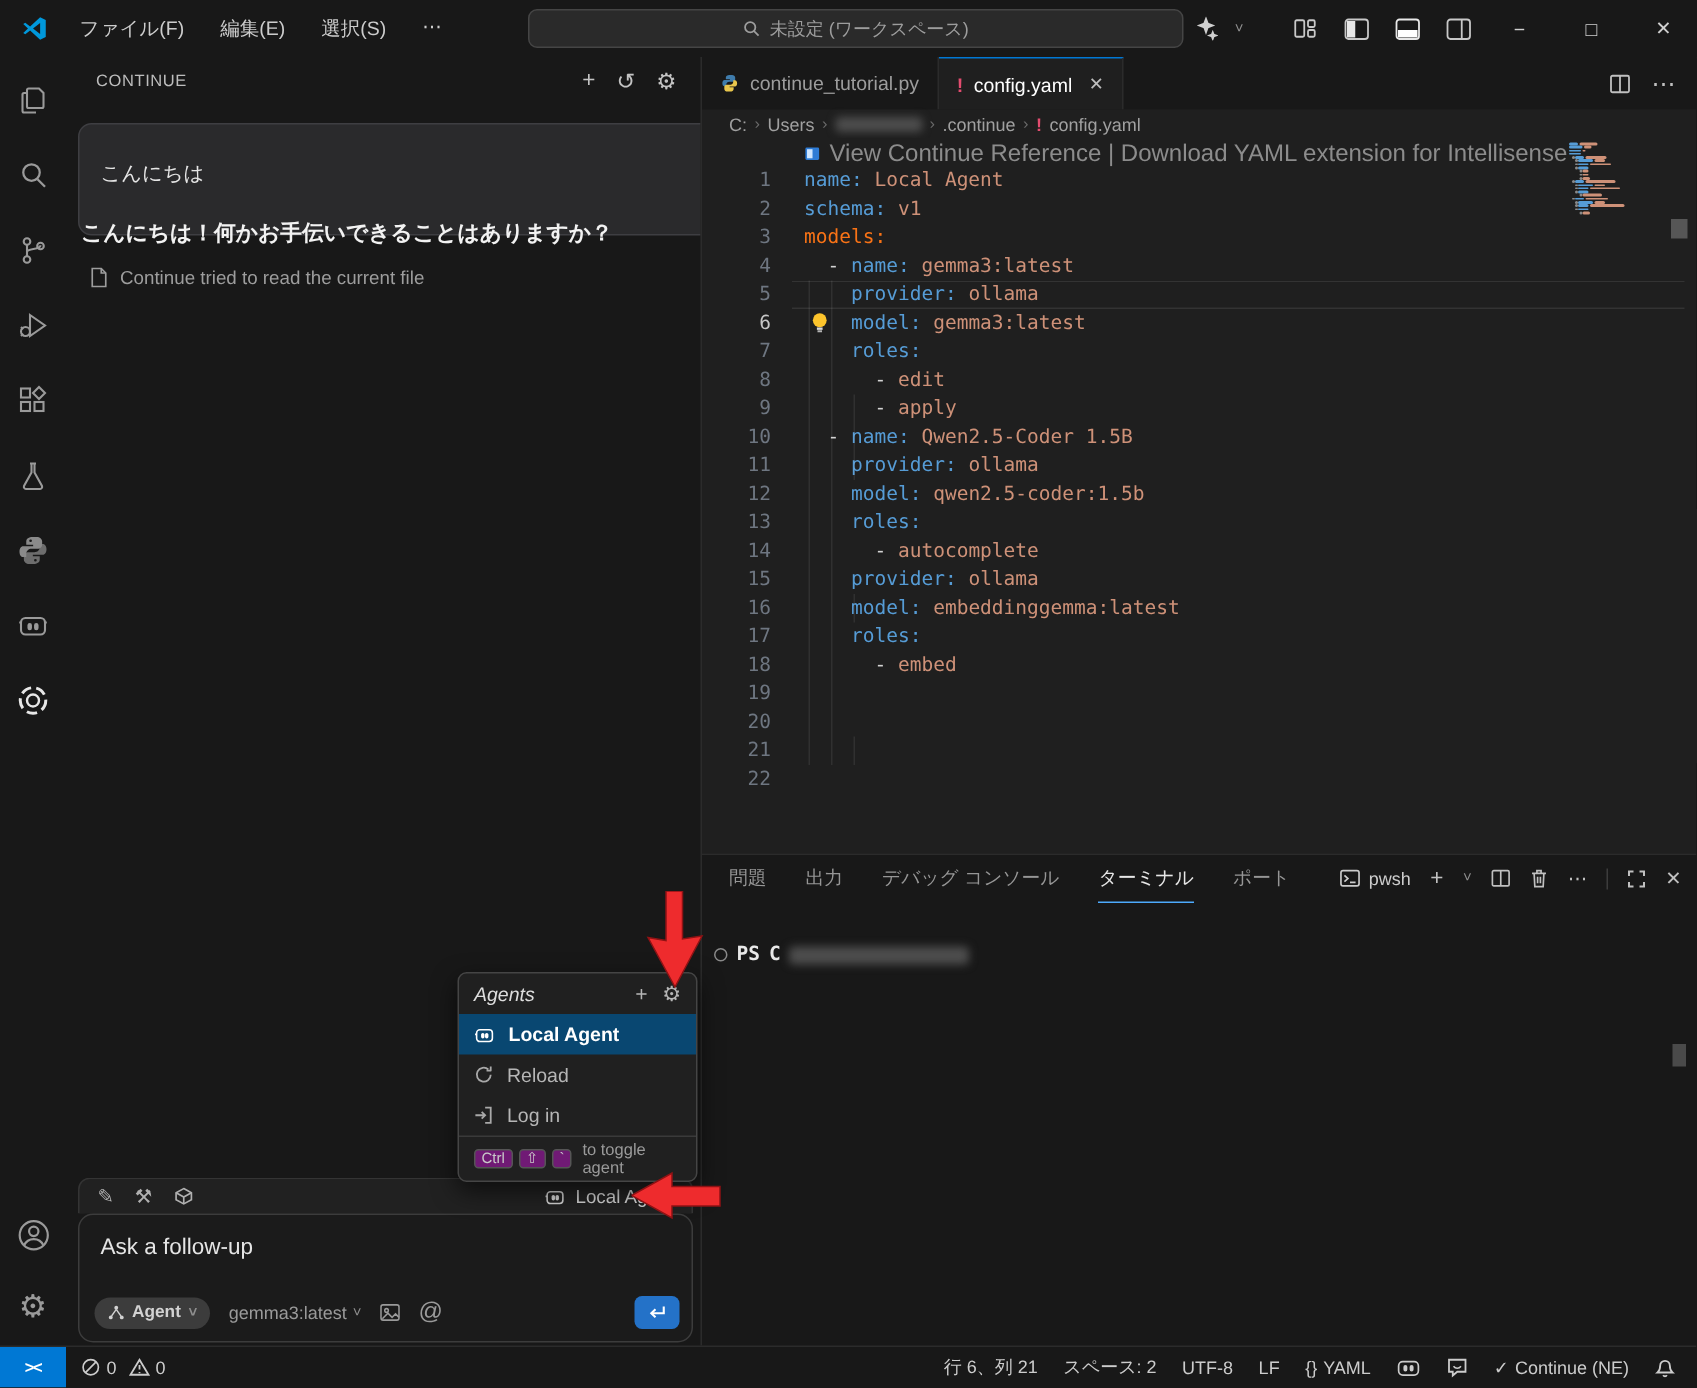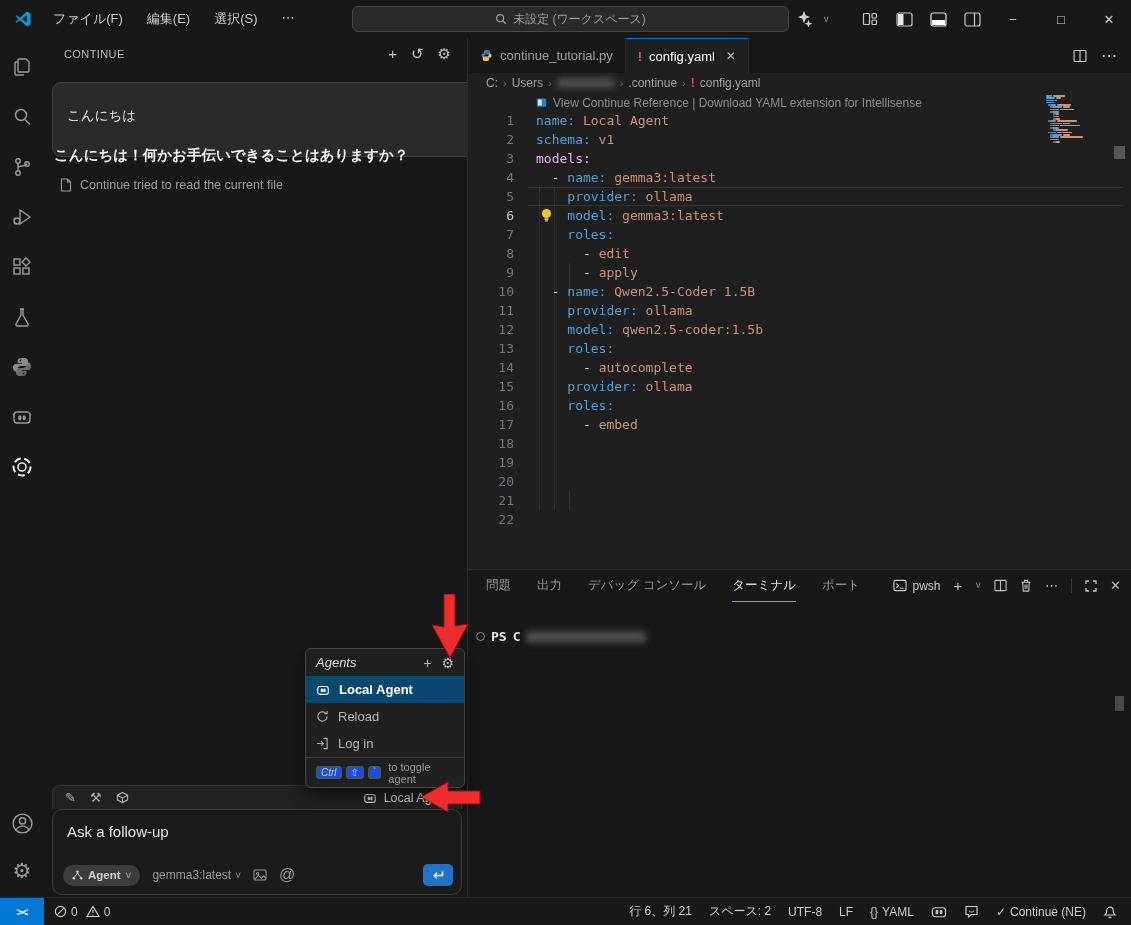--- a/index.html
+++ b/index.html
@@ -58,38 +58,38 @@
 
   
   .popup{left:305px;top:648px;width:158px;background:#202020;border:1px solid #454545;border-radius:6px;
          box-shadow:0 6px 16px rgba(0,0,0,.6);z-index:40;font-size:13px;}
   .popup-header{height:27px;display:flex;align-items:center;padding:0 10px;color:#dddddd;font-style:italic;}
   .popup-header .pa{margin-left:auto;display:flex;gap:10px;color:#b5b5b5;font-size:14px;}
   .popup-item{height:27px;display:flex;align-items:center;gap:9px;padding:0 10px;color:#b5b5b5;}
   .popup-item.selected{background:#094771;color:#ffffff;font-weight:bold;}
   .popup-footer{border-top:1px solid #3a3a3a;height:29px;display:flex;align-items:center;gap:4px;
                 padding:0 10px;color:#9a9a9a;font-size:11px;}
-  .kbd{background:#1d4ed8;border:1px solid #555;border-radius:3px;padding:0px 4px;font-size:10px;color:#c9c9c9;font-style:italic;}
+  .kbd{background:#701a75;border:1px solid #555;border-radius:3px;padding:0px 4px;font-size:10px;color:#c9c9c9;}
 
   
   .editorgroup{left:467px;top:38px;right:0;bottom:27px;border-left:1px solid #2b2b2b;background:#1f1f1f;}
   .tabbar{position:absolute;left:0;top:0;right:0;height:35px;background:#181818;display:flex;justify-content:flex-end;}
   .tab{display:flex;align-items:center;gap:7px;padding:0 12px;font-size:13px;height:100%;box-sizing:border-box;}
   .tab.inactive{color:#9d9d9d;background:#181818;border-right:1px solid #2b2b2b;}
   .tab.active{color:#ffffff;background:#1f1f1f;border-top:1px solid #0078d4;border-right:1px solid #2b2b2b;}
   .tab .closex{font-size:12px;color:#bdbdbd;margin-left:4px;}
   .tab-actions{margin-left:auto;display:flex;align-items:center;gap:14px;margin-right:14px;color:#c0c0c0;}
   .breadcrumb{position:absolute;left:0;top:35px;right:0;height:19px;background:#1f1f1f;display:flex;
               align-items:center;gap:5px;padding-left:18px;font-size:12px;color:#a0a0a0;}
   .bc-sep{color:#6a6a6a;font-size:11px;}
   .blurblob{background:#4d4d4d;border-radius:3px;filter:blur(3px);}
 
   .editor{position:absolute;left:0;top:54px;right:0;bottom:328px;background:#1f1f1f;overflow:hidden;}
   .hintline{position:absolute;left:68px;top:2px;height:17px;display:flex;align-items:center;gap:6px;
-            color:#8c8c8c;font-size:12px;}
+            color:#8c8c8c;font-size:16px;}
   .gutter{position:absolute;left:0;top:19px;width:46px;text-align:right;
           font-family:"DejaVu Sans Mono",monospace;font-size:13px;color:#6e7681;}
   .gutter .ln{height:19px;line-height:19px;}
   .gutter .ln.cur{color:#c6c6c6;}
   .codecol{position:absolute;left:60px;top:19px;right:8px;font-family:"DejaVu Sans Mono",monospace;font-size:13px;}
   .cl{height:19px;line-height:19px;white-space:pre;padding-left:8px;}
   .cl.cur{box-shadow:inset 0 1px 0 #333333, inset 0 -1px 0 #333333;}
   .guide{position:absolute;width:1px;background:rgba(255,255,255,.08);}
   .minimap{position:absolute;left:578px;top:3px;width:60px;}
   .mmr{height:2.3px;display:flex;}
@@ -461,33 +461,34 @@
         <div class="ln">17</div>
         <div class="ln">18</div>
         <div class="ln">19</div>
         <div class="ln">20</div>
         <div class="ln">21</div>
         <div class="ln">22</div>
       </div>
     <div class="codecol">
         <div class="cl"><span style="color: rgb(86, 156, 214);">name:</span><span style="color: rgb(206, 145, 120);"> Local Agent</span></div>
         <div class="cl"><span style="color: rgb(86, 156, 214);">schema:</span><span style="color: rgb(206, 145, 120);"> v1</span></div>
-        <div class="cl"><span style="color: #f0abfc;">models:</span></div>
+        <div class="cl"><span style="color: #f97316;">models:</span></div>
         <div class="cl"><span style="color: rgb(212, 212, 212);">  - </span><span style="color: rgb(86, 156, 214);">name:</span><span style="color: rgb(206, 145, 120);"> gemma3:latest</span></div>
         <div class="cl cur"><span style="color: rgb(212, 212, 212);">    </span><span style="color: rgb(86, 156, 214);">provider:</span><span style="color: rgb(206, 145, 120);"> ollama</span></div>
         <div class="cl"><span style="color: rgb(212, 212, 212);">    </span><span style="color: rgb(86, 156, 214);">model:</span><span style="color: rgb(206, 145, 120);"> gemma3:latest</span></div>
         <div class="cl"><span style="color: rgb(212, 212, 212);">    </span><span style="color: rgb(86, 156, 214);">roles:</span></div>
         <div class="cl"><span style="color: rgb(212, 212, 212);">      - </span><span style="color: rgb(206, 145, 120);">edit</span></div>
         <div class="cl"><span style="color: rgb(212, 212, 212);">      - </span><span style="color: rgb(206, 145, 120);">apply</span></div>
         <div class="cl"><span style="color: rgb(212, 212, 212);">  - </span><span style="color: rgb(86, 156, 214);">name:</span><span style="color: rgb(206, 145, 120);"> Qwen2.5-Coder 1.5B</span></div>
         <div class="cl"><span style="color: rgb(212, 212, 212);">    </span><span style="color: rgb(86, 156, 214);">provider:</span><span style="color: rgb(206, 145, 120);"> ollama</span></div>
         <div class="cl"><span style="color: rgb(212, 212, 212);">    </span><span style="color: rgb(86, 156, 214);">model:</span><span style="color: rgb(206, 145, 120);"> qwen2.5-coder:1.5b</span></div>
         <div class="cl"><span style="color: rgb(212, 212, 212);">    </span><span style="color: rgb(86, 156, 214);">roles:</span></div>
         <div class="cl"><span style="color: rgb(212, 212, 212);">      - </span><span style="color: rgb(206, 145, 120);">autocomplete</span></div>
         <div class="cl"><span style="color: rgb(212, 212, 212);">    </span><span style="color: rgb(86, 156, 214);">provider:</span><span style="color: rgb(206, 145, 120);"> ollama</span></div>
+        <div class="cl"><span style="color: rgb(212, 212, 212);">    </span><span style="color: rgb(86, 156, 214);">model:</span><span style="color: rgb(206, 145, 120);"> embeddinggemma:latest</span></div>
         <div class="cl"><span style="color: rgb(212, 212, 212);">    </span><span style="color: rgb(86, 156, 214);">roles:</span></div>
         <div class="cl"><span style="color: rgb(212, 212, 212);">      - </span><span style="color: rgb(206, 145, 120);">embed</span></div>
         <div class="cl"></div>
       </div>
 
     <div class="guide" style="left:71px;top:95px;height:323px;"></div>
     <div class="guide" style="left:86px;top:95px;height:323px;"></div>
     <div class="guide" style="left:101px;top:171px;height:57px;"></div>
     <div class="guide" style="left:101px;top:304px;height:19px;"></div>
     <div class="guide" style="left:101px;top:399px;height:19px;"></div>

